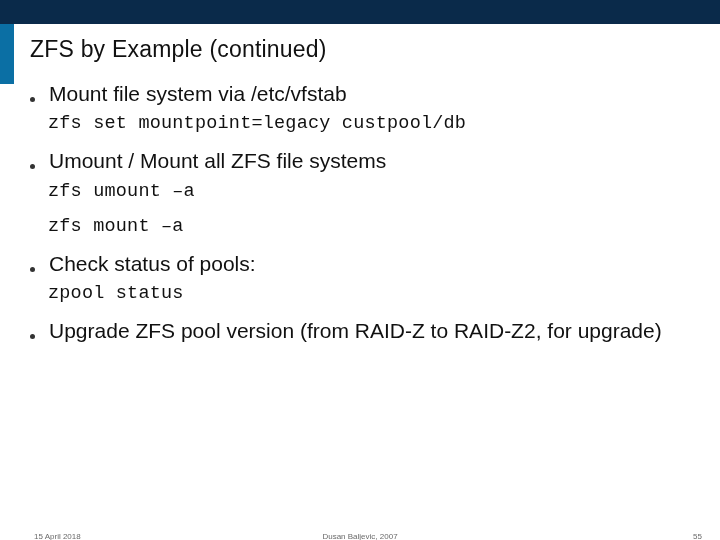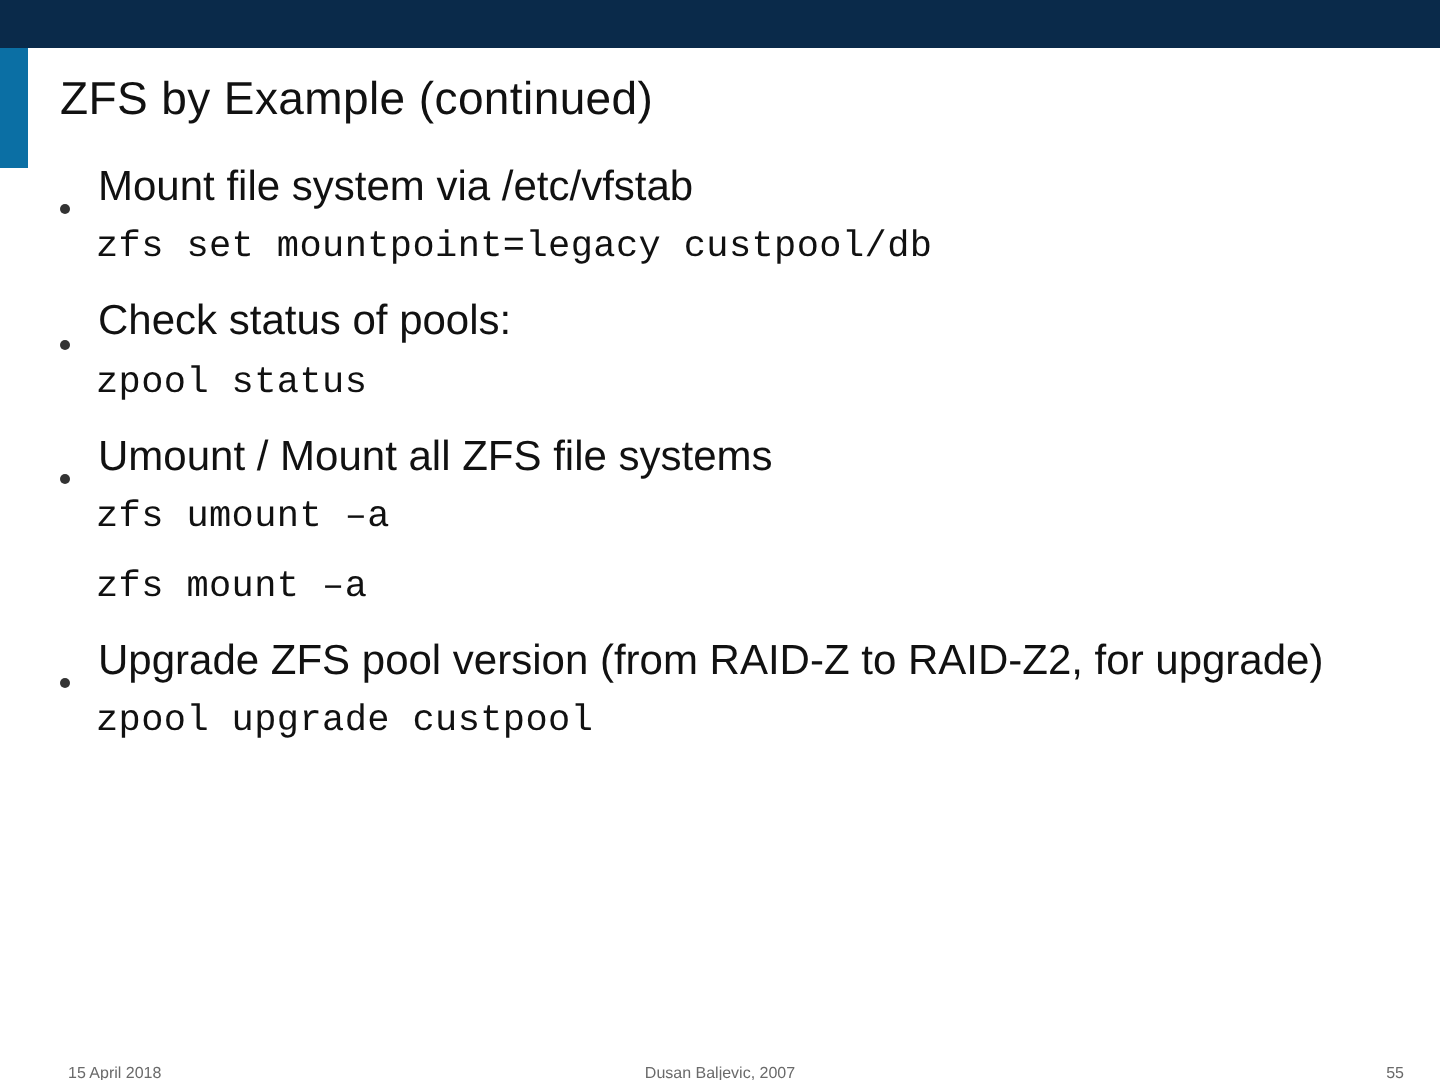--- a/index.html
+++ b/index.html
@@ -2,21 +2,21 @@
 <html><head>
 <meta charset="utf-8">
 <style>
 html,body{margin:0;padding:0}
 body{width:720px;height:540px;font-family:Arial,Helvetica,sans-serif;color:#111;position:relative;background:#fff}
 .topbar{position:absolute;left:0;top:0;width:720px;height:24px;background:#0a2a4a}
 .leftbar{position:absolute;left:0;top:24px;width:14px;height:60px;background:#0b6fa4}
 .content{position:absolute;left:30px;top:36px;width:668px}
 .title{font-size:23px;font-weight:400;margin:0 0 18px 0;letter-spacing:.2px}
 .blk{margin-bottom:10px}
-.hd{display:flex;align-items:flex-end;margin-bottom:6px}
+.hd{display:flex;align-items:center;margin-bottom:6px}
 .dot{width:5px;height:5px;border-radius:50%;background:#333;margin-top:11px;margin-right:14px;flex:0 0 auto}
 .bt{font-size:21px;line-height:1.25}
 .code{font-family:"Courier New",Courier,monospace;font-size:18.5px;margin:0 0 14px 18px;letter-spacing:.2px}
 .footer{position:absolute;left:0;bottom:8px;width:720px;font-size:8px;color:#6a6a6a}
 .fl{position:absolute;left:34px}
 .fc{position:absolute;left:0;width:720px;text-align:center}
 .fr{position:absolute;right:18px}
 </style>
 </head>
 <body>
@@ -31,40 +31,39 @@
     <div class="hd">
         <span class="dot"></span>
       <span class="bt">Mount file system via /etc/vfstab</span>
       </div>
     <div class="code">zfs set mountpoint=legacy custpool/db</div>
   </div>
 
   <div class="blk">
     <div class="hd">
         <span class="dot"></span>
-      <span class="bt">Check status of pools:</span>
-      </div>
-    <div class="code">zpool status</div>
-  </div>
-
-  <div class="blk">
-    <div class="hd">
-        <span class="dot"></span>
       <span class="bt">Umount / Mount all ZFS file systems</span>
       </div>
     <div class="code">zfs umount –a</div>
     <div class="code">zfs mount –a</div>
   </div>
 
   <div class="blk">
     <div class="hd">
         <span class="dot"></span>
+      <span class="bt">Check status of pools:</span>
+      </div>
+    <div class="code">zpool status</div>
+  </div>
+
+  <div class="blk">
+    <div class="hd">
+        <span class="dot"></span>
       <span class="bt">Upgrade ZFS pool version (from RAID-Z to RAID-Z2, for upgrade)</span>
       </div>
-    <div class="code">zpool upgrade custpool</div>
   </div>
 </div>
 
 <div class="footer">
   <span class="fl">15 April 2018</span>
   <span class="fc">Dusan Baljevic, 2007</span>
   <span class="fr">55</span>
 </div>
 
 </body></html>

